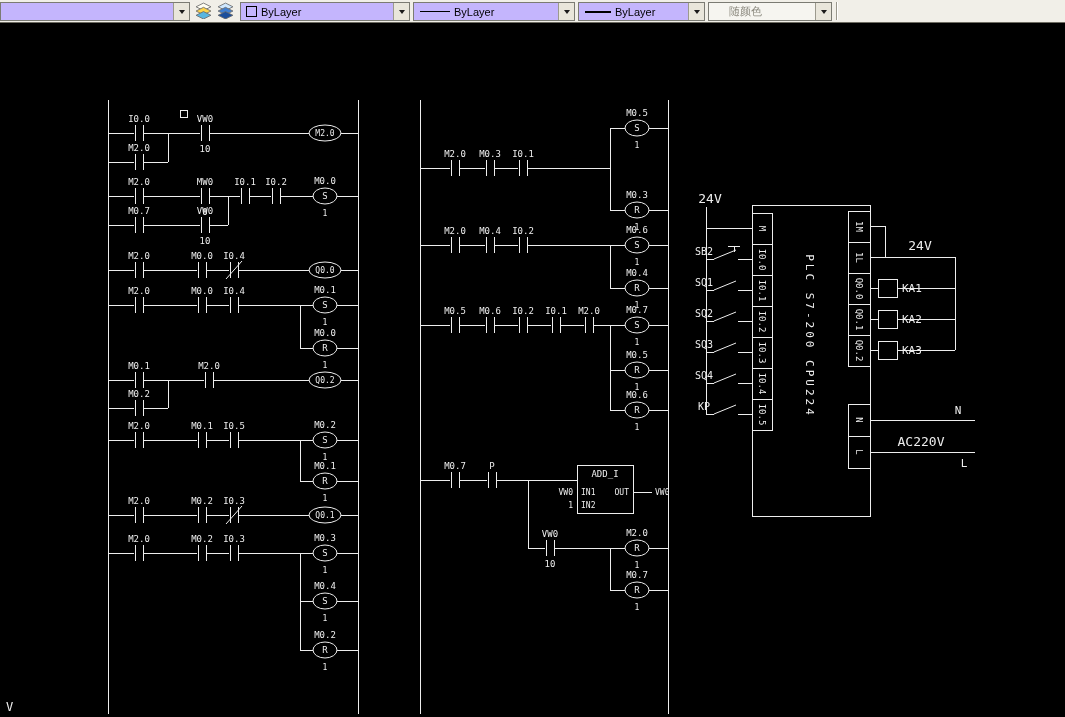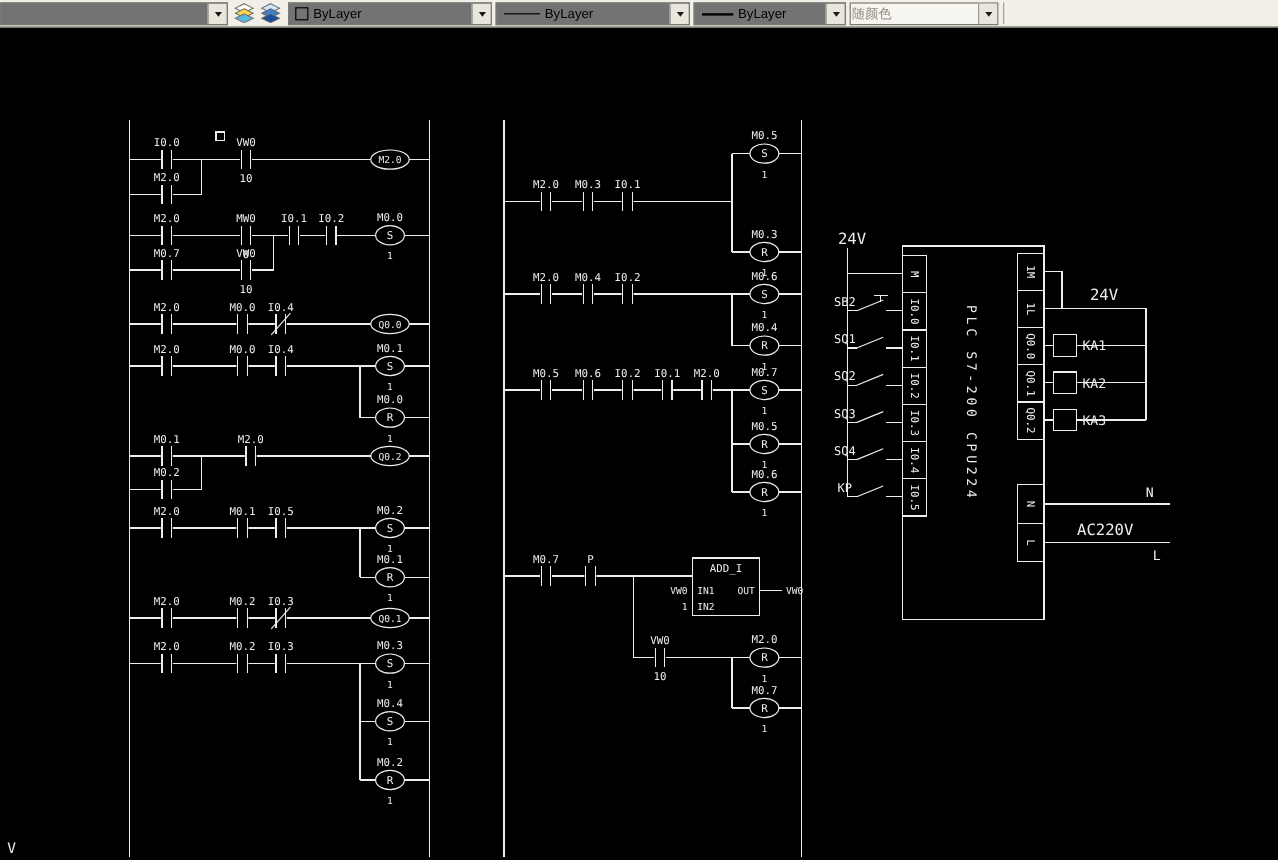--- a/index.html
+++ b/index.html
@@ -1,30 +1,30 @@
 <!DOCTYPE html>
 <html><head>
 <meta charset="utf-8">
 <style>
   html,body{margin:0;padding:0;background:#000;}
   .screen{position:relative;width:1065px;height:717px;background:#000;overflow:hidden;
           font-family:"Liberation Sans",sans-serif;}
   
   .toolbar{position:absolute;top:0;left:0;width:1065px;height:22px;background:#f1efe8;
            border-bottom:1px solid #6e6c62;z-index:2;}
-  .combo{position:absolute;top:2px;height:17px;background:#737373;border:1px solid #7b7b73;
+  .combo{position:absolute;top:2px;height:17px;background:#c4b5fd;border:1px solid #7b7b73;
          display:flex;align-items:center;font-size:11px;color:#000;overflow:hidden;}
   .combo-value{margin-left:4px;white-space:nowrap;}
   .arrow-btn{margin-left:auto;width:15px;align-self:stretch;background:#e9e6db;
              border-left:1px solid #9c9a8e;display:flex;align-items:center;justify-content:center;cursor:default;}
   .tri{width:0;height:0;border:3px solid transparent;border-top:4px solid #1b1b1b;margin-top:4px;}
   .swatch{width:9px;height:9px;border:1px solid #000;margin-left:5px;flex:0 0 auto;}
   .line-glyph{width:30px;height:1px;background:#000;margin-left:6px;flex:0 0 auto;}
   .lw-glyph{width:26px;height:2px;background:#000;margin-left:6px;flex:0 0 auto;}
-  .combo.disabled .combo-value{color:#8d8b80;margin-left:1px;}
+  .combo.disabled .combo-value{color:#8d8b80;margin-left:20px;}
   .combo.disabled{background:#f6f5f0;}
   .tool-btn{position:absolute;top:1px;width:21px;height:19px;background:#f1efe8;border:none;padding:1px;margin:0;}
   .sep{position:absolute;left:836px;top:2px;height:18px;width:0;
        border-left:1px solid #9a988c;border-right:1px solid #fff;}
   
   #cv{position:absolute;left:0;top:0;z-index:1;}
   #cv text{fill:#ededed;font-family:"DejaVu Sans Mono",monospace;}
   #cv line,#cv ellipse,#cv rect{vector-effect:none;}
 </style>
 </head>

